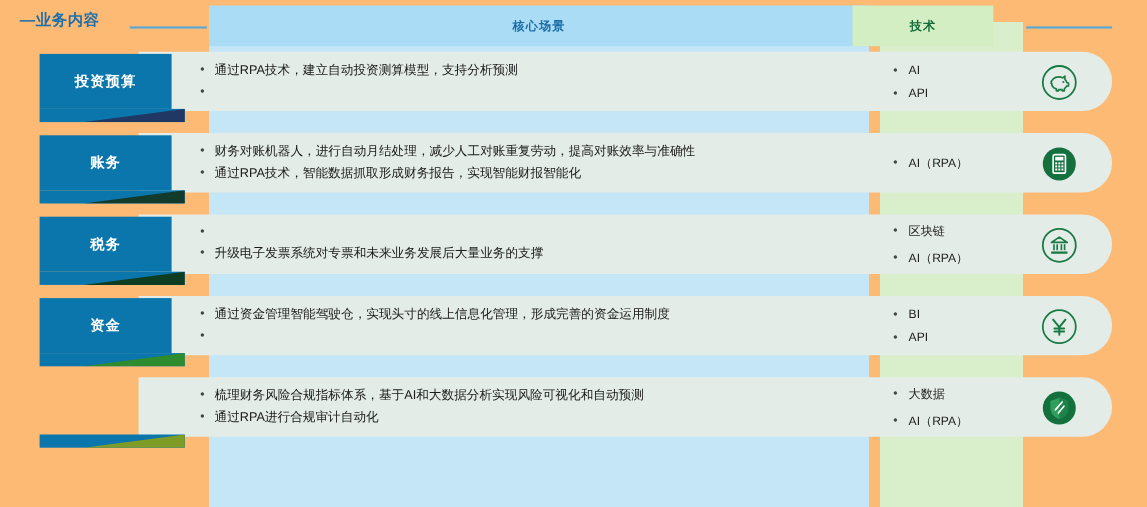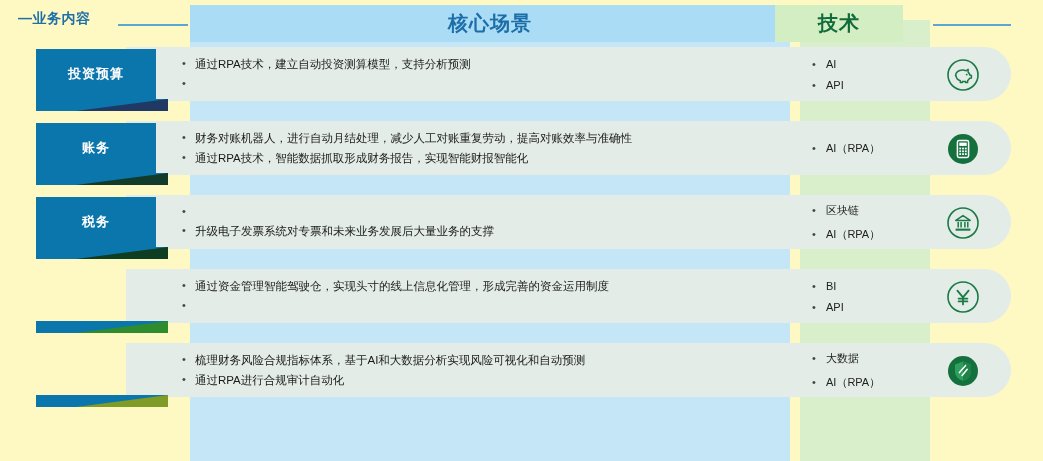--- a/index.html
+++ b/index.html
@@ -1,21 +1,21 @@
 <!DOCTYPE html>
 <html><head>
 <meta charset="utf-8">
 <style>
   html,body{margin:0;padding:0;}
   body{
     width:1043px;height:461px;background:#ffffff;
     font-family:"Liberation Sans","DejaVu Sans",sans-serif;
     -webkit-font-smoothing:antialiased;
   }
-  #stage{position:relative;width:1043px;height:461px;overflow:hidden;background:#fef9c3;}
+  #stage{position:relative;width:1043px;height:461px;overflow:hidden;background:#fdba74;}
 
   
   .band{position:absolute;top:20px;height:441px;}
   .band-scenario{left:190px;width:600px;background:#c5e6f7;}
   .band-tech{left:800px;width:130px;background:#d9eecb;}
 
   
   .hdr{position:absolute;left:0;top:0;width:1043px;height:42px;}
   .hdr-left-label{
     position:absolute;left:18px;top:10px;
@@ -23,21 +23,21 @@
     white-space:nowrap;
   }
   .hdr-rule{position:absolute;height:2px;background:#5aa7d4;}
   .rule-1{left:118px;top:24px;width:70px;}
   .rule-2{left:791px;top:24px;width:14px;}
   .rule-3{left:933px;top:24px;width:78px;}
 
   .hdr-box{position:absolute;top:5px;height:37px;display:flex;align-items:center;justify-content:center;}
   .hdr-box-scenario{left:190px;width:600px;background:#aadcf5;}
   .hdr-box-tech{left:775px;width:128px;background:#d3eec2;}
-  .hdr-title{font-size:20px;font-weight:bold;letter-spacing:1px;}
+  .hdr-title{font-size:11px;font-weight:bold;letter-spacing:1px;}
   .t-blue{color:#1b6ea8;}
   .t-green{color:#116b3a;}
 
   
   .row{position:absolute;left:0;width:1043px;height:62px;}
   .row-1{top:47px;}
   .row-2{top:121px;}
   .row-3{top:195px;}
   .row-4{top:269px;}
   .row-5{top:343px;}
@@ -247,20 +247,23 @@
         <line x1="19" y1="19.4" x2="19" y2="26.4"></line>
         <line x1="14.6" y1="20.6" x2="23.4" y2="20.6"></line>
         <line x1="14.6" y1="23.4" x2="23.4" y2="23.4"></line>
       </g>
     </svg>
           </div>
      </div>
      <div class="tail-wrap">
        <div class="tail-tri" style="border-width:0 0 12px 92px;border-color:transparent transparent #2e8b2e transparent;"></div>
      </div>
+     <div class="tab">
+       <span class="tab-label">资金</span>
+     </div>
       </div>
       <div class="row row-5">
         <div class="card">
        <div class="bullets">
             <div class="bullet">
               <span class="dot">•</span>
               <span>梳理财务风险合规指标体系，基于AI和大数据分析实现风险可视化和自动预测</span>
             </div>
             <div class="bullet">
               <span class="dot">•</span>

